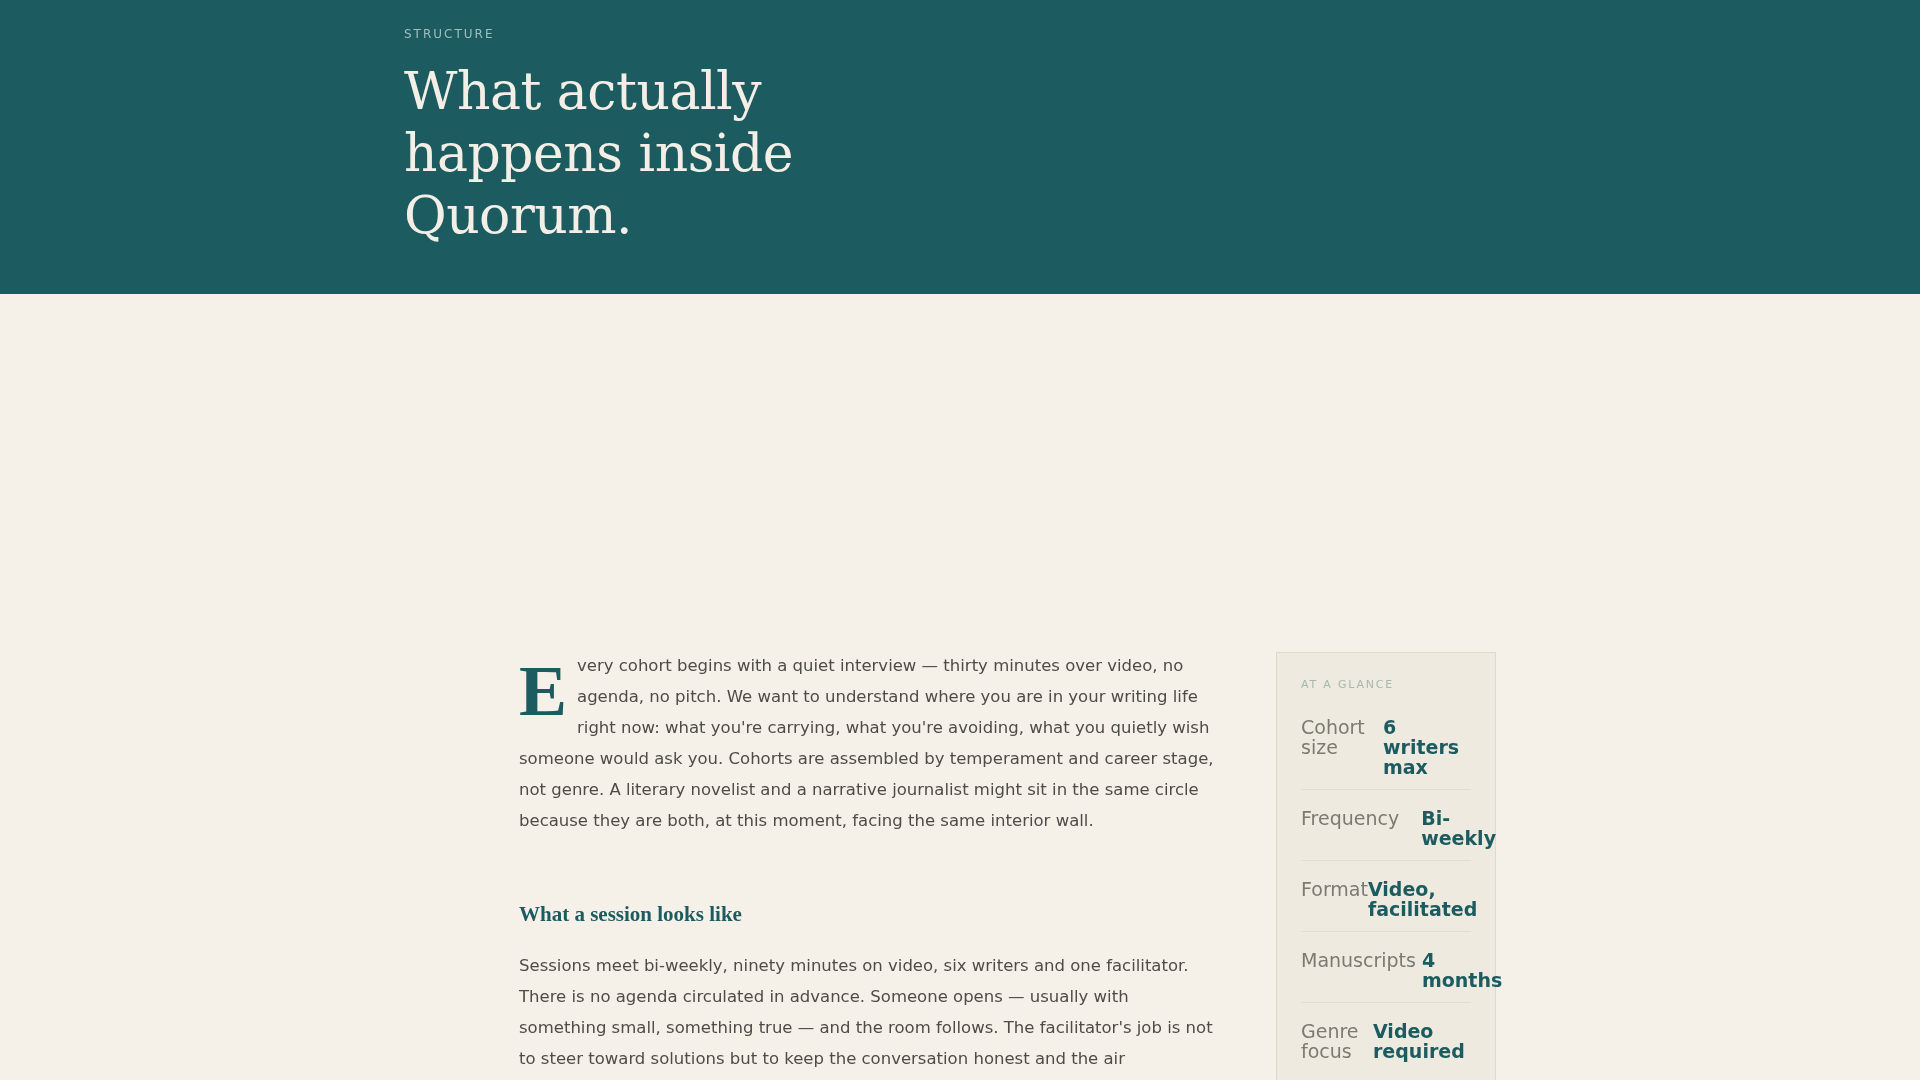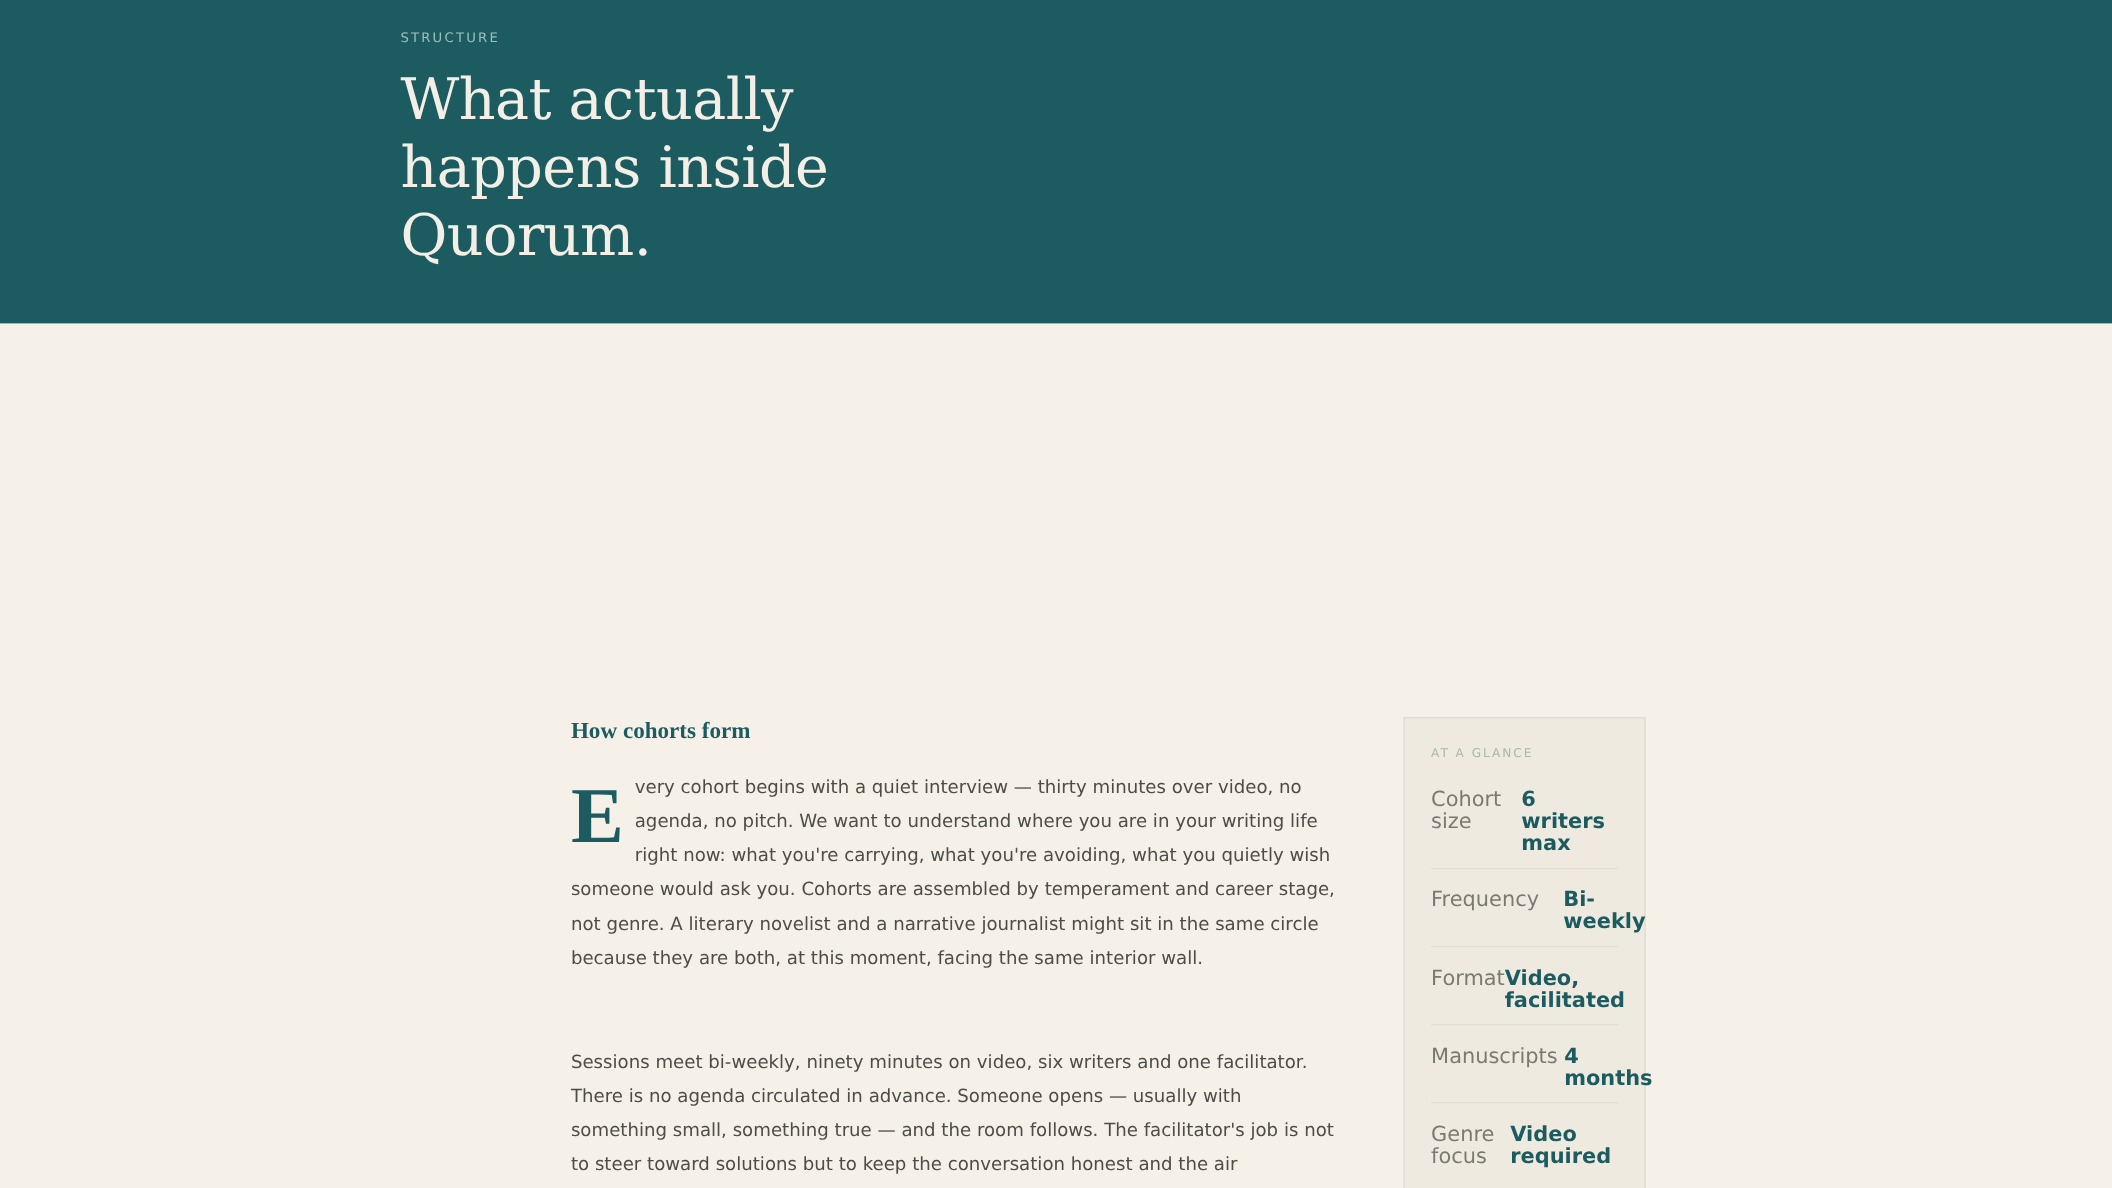--- a/index.html
+++ b/index.html
@@ -9,21 +9,21 @@
       font-family: "DejaVu Sans", sans-serif;
       color: #4a4a45;
     }
     .hero {
       background: #1c5b60;
       height: 294px;
       position: relative;
     }
     .hero-inner {
       position: absolute;
-      left: 364px;
+      left: 404px;
       top: 26px;
       width: 600px;
     }
     .eyebrow {
       font-family: "DejaVu Sans", sans-serif;
       font-size: 12px;
       letter-spacing: 2px;
       color: #9fbfbf;
       text-transform: uppercase;
       line-height: 16px;
@@ -122,25 +122,25 @@
 <header class="hero">
   <div class="hero-inner">
     <div class="eyebrow">STRUCTURE</div>
     <h1 class="hero-title">What actually happens inside Quorum.</h1>
   </div>
 </header>
 
 <div class="content">
   <main class="main-col">
     <section class="section">
-      <h2>How cohorts form</h2>
       <p><span class="drop-cap">E</span><span>very cohort begins with a quiet interview — thirty minutes over video, no agenda, no pitch. We want to understand where you are in your writing life right now: what you're carrying, what you're avoiding, what you quietly wish someone would ask you. Cohorts are assembled by temperament and career stage, not genre. A literary novelist and a narrative journalist might sit in the same circle because they are both, at this moment, facing the same interior wall.</span></p>
     </section>
 
     <section class="section">
+      <h2>What a session looks like</h2>
       <p>Sessions meet bi-weekly, ninety minutes on video, six writers and one facilitator. There is no agenda circulated in advance. Someone opens — usually with something small, something true — and the room follows. The facilitator's job is not to steer toward solutions but to keep the conversation honest and the air breathable. Manuscripts are never read aloud. What gets read aloud, sometimes, is the fear underneath the manuscript.</p>
     </section>
 
   </main>
 
   <aside class="sidebar">
     <div class="sidebar-title">AT A GLANCE</div>
 
     <div class="glance-row">
       <span class="glance-label">Cohort size</span>

